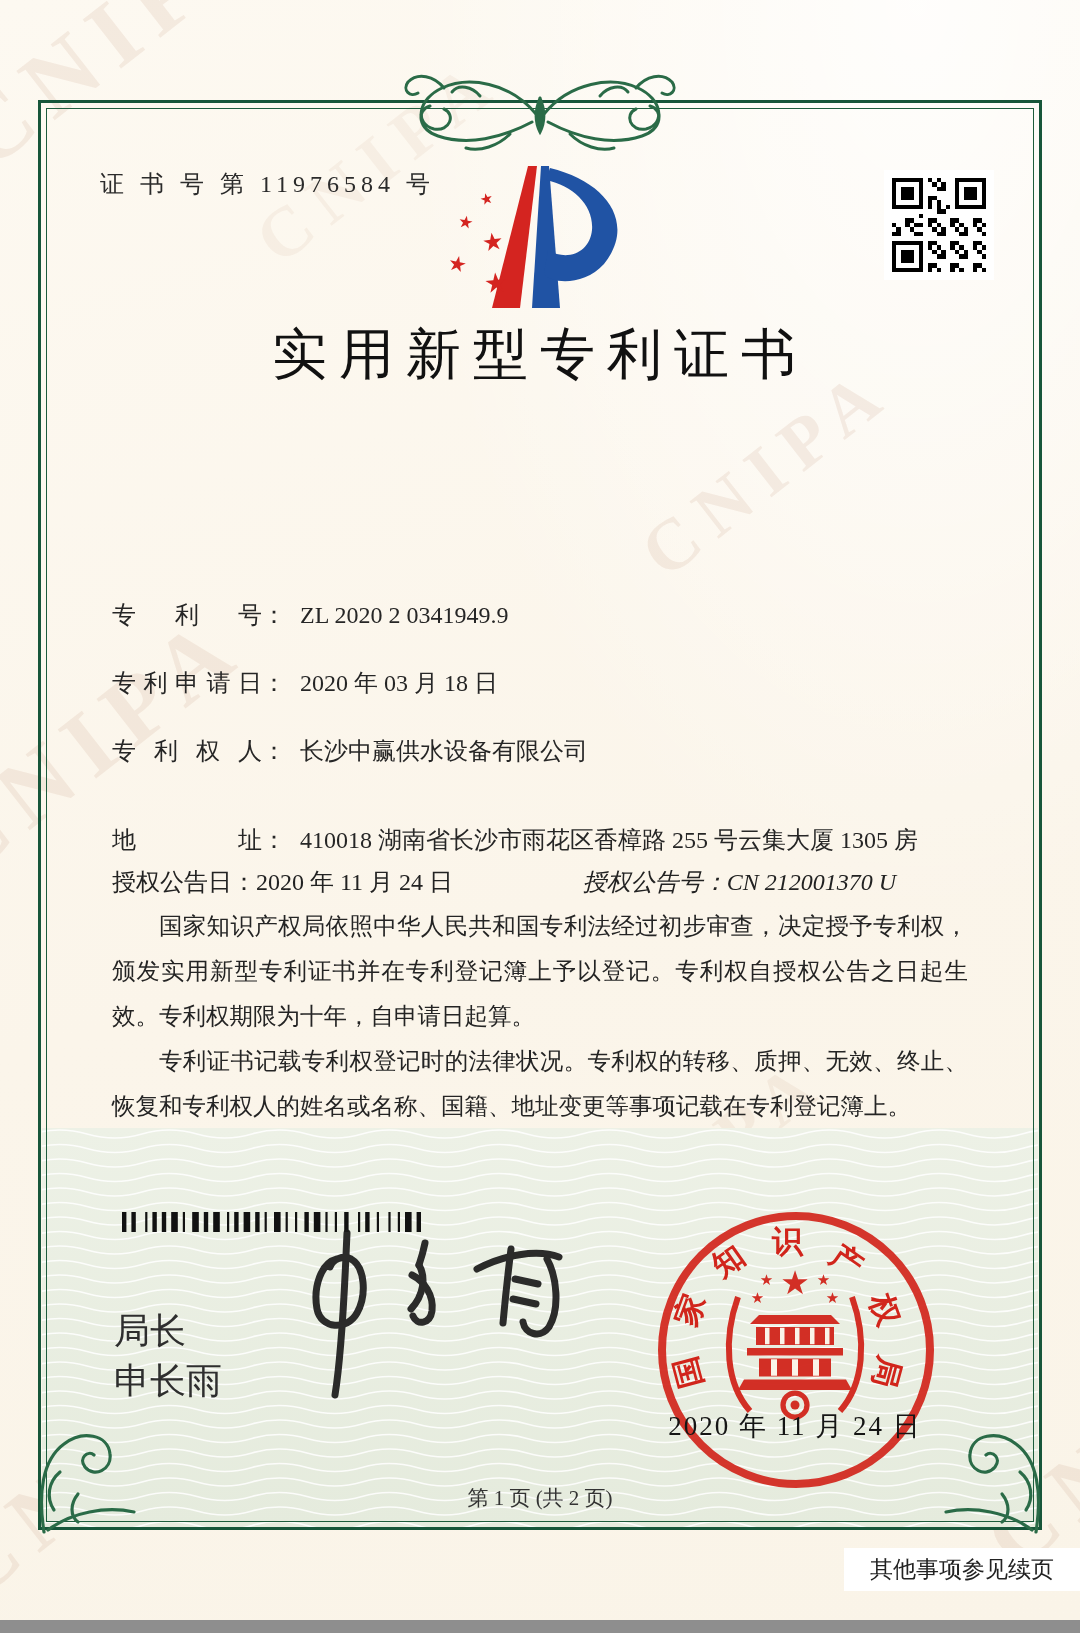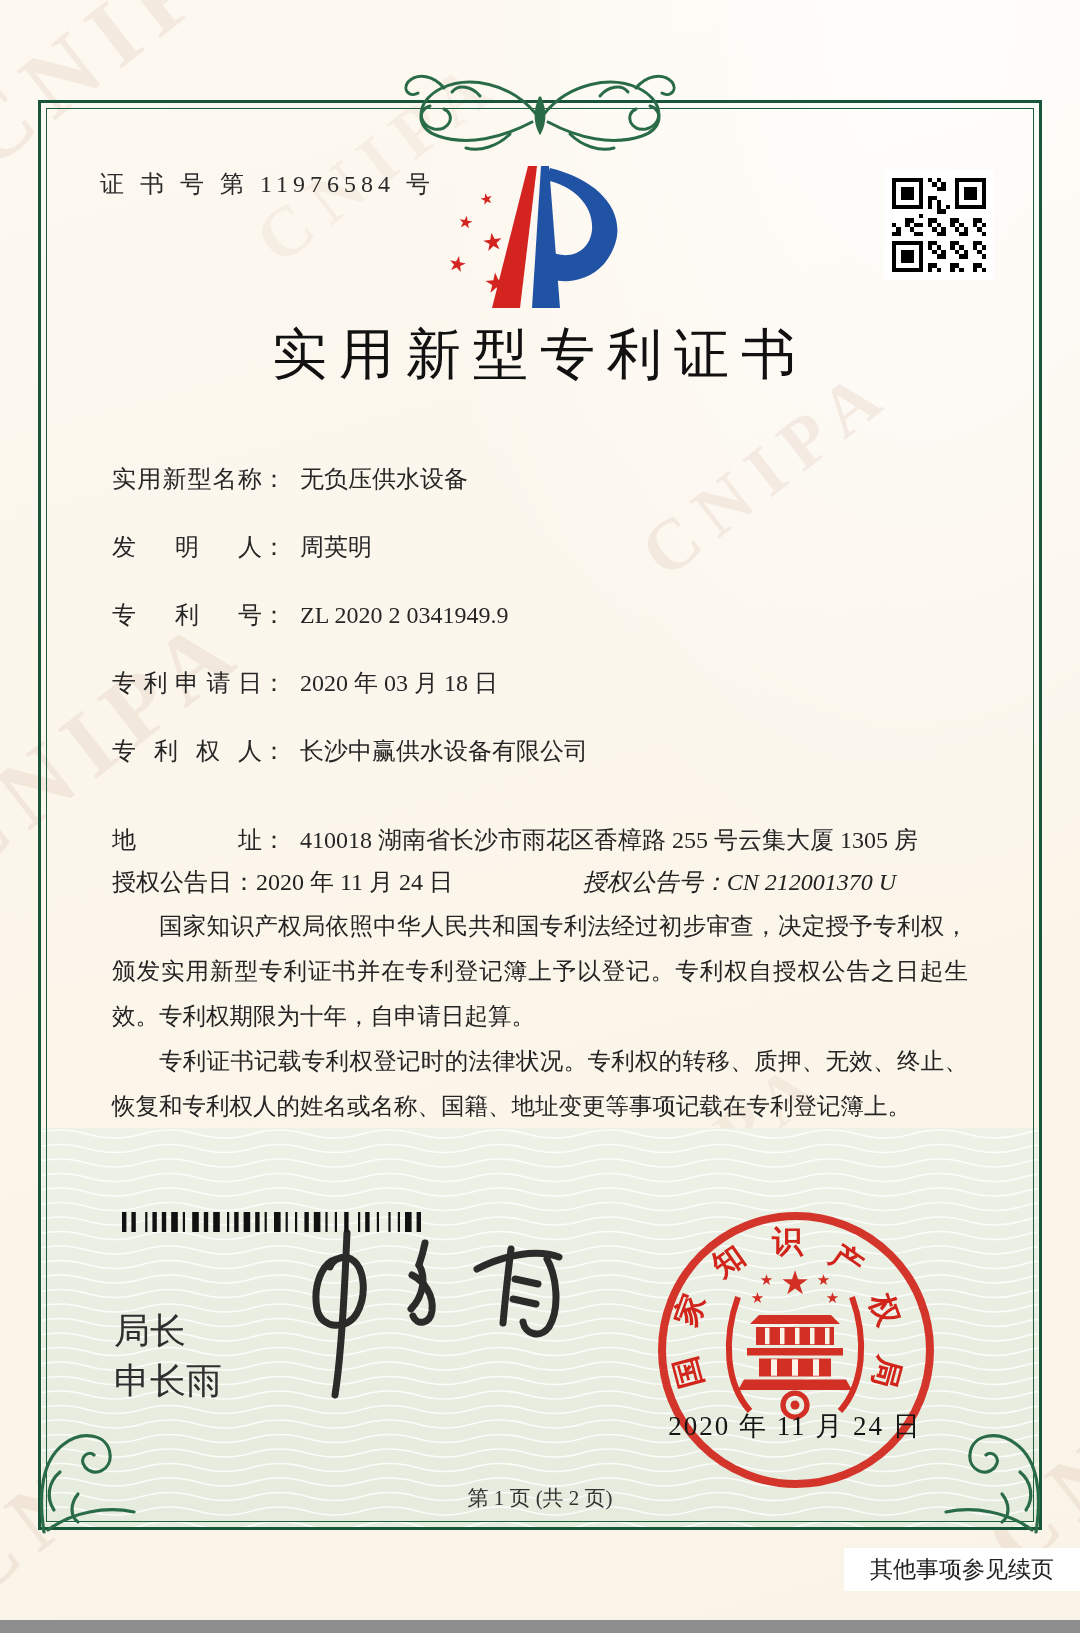--- a/index.html
+++ b/index.html
@@ -254,26 +254,20 @@
         <rect x="10" y="20" width="1" height="1" fill="#000"></rect>
         <rect x="13" y="20" width="1" height="1" fill="#000"></rect>
         <rect x="15" y="20" width="1" height="1" fill="#000"></rect>
         <rect x="18" y="20" width="1" height="1" fill="#000"></rect>
         <rect x="20" y="20" width="1" height="1" fill="#000"></rect>
       </svg>
   </div>
 
   <div class="doc-title">实用新型专利证书</div>
 
-  <div class="field" style="top:463px;">
-    <span class="flabel">实用新型名称</span><span class="fcolon">：</span><span>无负压供水设备</span>
-  </div>
-  <div class="field" style="top:531px;">
-    <span class="flabel">发明人</span><span class="fcolon">：</span><span>周英明</span>
-  </div>
   <div class="field" style="top:599px;">
     <span class="flabel">专利号</span><span class="fcolon">：</span><span>ZL 2020 2 0341949.9</span>
   </div>
   <div class="field" style="top:667px;">
     <span class="flabel">专利申请日</span><span class="fcolon">：</span><span>2020 年 03 月 18 日</span>
   </div>
   <div class="field" style="top:735px;">
     <span class="flabel">专利权人</span><span class="fcolon">：</span><span>长沙中赢供水设备有限公司</span>
   </div>
   <div class="field" style="top:803px;margin-top:21px;">

